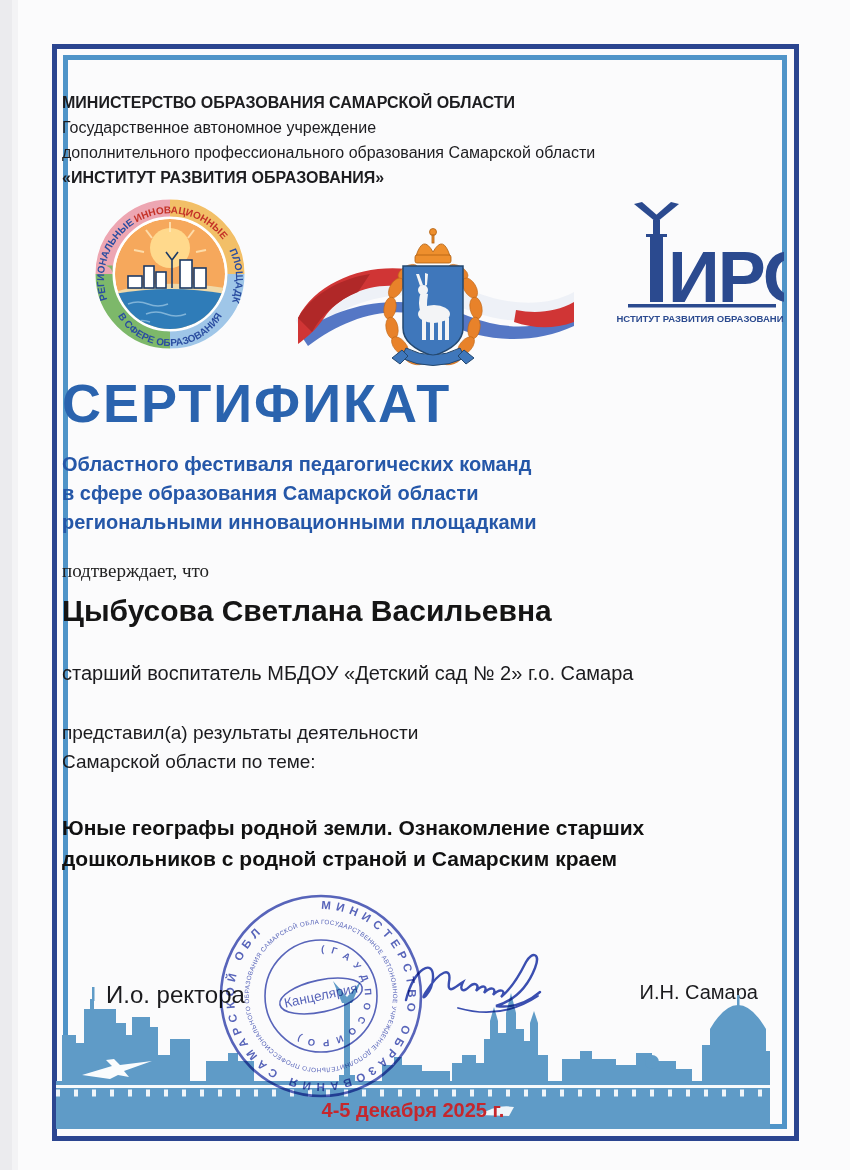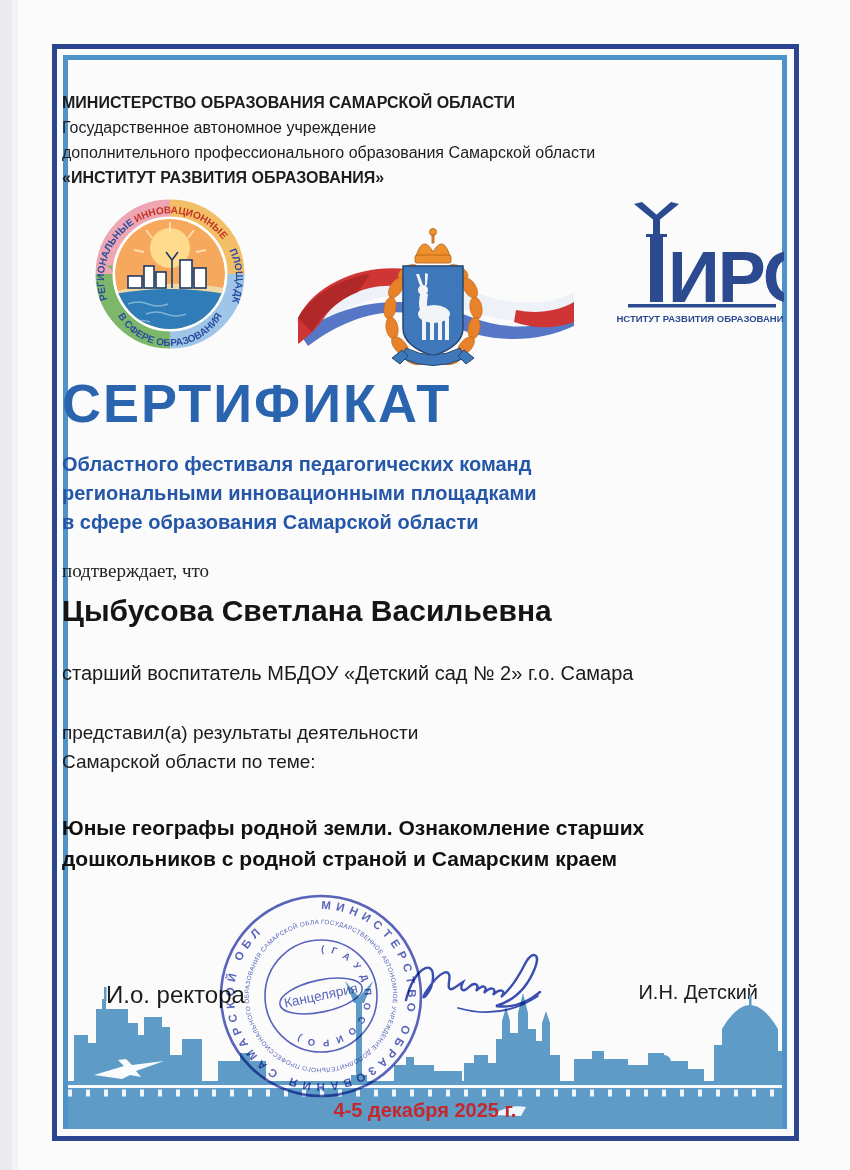--- a/index.html
+++ b/index.html
@@ -28,21 +28,21 @@
   .confirms{top:560px;color:#222;font-size:19px;font-family:Liberation Serif, serif;}
   .name{top:594px;color:#151515;font-size:30px;font-weight:bold;}
   .position{top:662px;color:#1b1b1e;font-size:20px;}
   .bodytxt{top:718px;color:#1b1b1e;font-size:19px;line-height:29px;}
   .topic{top:812px;color:#111;font-size:21px;font-weight:bold;line-height:31px;}
   .topic-inner{display:inline-block;max-width:690px;}
 
   .sign-left{position:absolute;left:106px;top:981px;font-size:24px;color:#1b1b1e;}
   .sign-right{position:absolute;right:92px;top:981px;font-size:20px;color:#1b1b1e;}
 
-  .band{position:absolute;left:68px;top:963px;width:714px;height:166px;z-index:3;}
+  .band{position:absolute;left:56px;top:963px;width:714px;height:166px;z-index:3;}
   .band svg{position:absolute;left:0;top:0;}
   .date{position:absolute;left:0;bottom:7px;width:100%;text-align:center;
         color:#c5272d;font-size:20px;font-weight:bold;z-index:4;}
 
   .stamp{position:absolute;left:214px;top:889px;width:214px;height:214px;z-index:6;
          mix-blend-mode:multiply;opacity:.92;}
   .signature{position:absolute;left:398px;top:946px;width:170px;height:84px;z-index:7;
              mix-blend-mode:multiply;}
 </style>
 </head>
@@ -178,41 +178,41 @@
     <text x="52" y="102" font-size="72" font-weight="bold" fill="#2b4a8f" letter-spacing="-2">ИРО</text>
     <rect x="12" y="104" width="148" height="3.5" fill="#2b4a8f"></rect>
     <text x="84" y="122" font-size="9.5" font-weight="bold" fill="#2b4a8f" text-anchor="middle">ИНСТИТУТ РАЗВИТИЯ ОБРАЗОВАНИЯ</text>
   </svg>
 </div>
 
 <div class="centered title">СЕРТИФИКАТ</div>
 
 <div class="centered festival">
   <div>Областного фестиваля педагогических команд</div>
+  <div>в сфере образования Самарской области</div>
   <div>региональными инновационными площадками</div>
-  <div>в сфере образования Самарской области</div>
 </div>
 
 <div class="centered confirms">подтверждает, что</div>
 
 <div class="centered name">Цыбусова Светлана Васильевна</div>
 
 <div class="centered position">старший воспитатель МБДОУ «Детский сад № 2» г.о. Самара</div>
 
 <div class="centered bodytxt">
   <div>представил(а) результаты деятельности</div>
   <div>Самарской области по теме:</div>
 </div>
 
 <div class="centered topic">
   <span class="topic-inner">Юные географы родной земли. Ознакомление старших дошкольников с родной страной и Самарским краем</span>
 </div>
 
 <div class="sign-left">И.о. ректора</div>
-<div class="sign-right">И.Н. Детский</div>
+<div class="sign-right">И.Н. Самара</div>
 
 <div class="band">
   <svg width="714" height="166" viewBox="0 0 714 166">
     <g fill="#5f9bc7">
       <rect x="0" y="118" width="714" height="48"></rect>
 
       <path d="M6,120 V72 h14 V80 h8 V46 h6 V36 h4 V46 h22 V60 h10 V72 h6 V54 h18 V64 h8 V92 h12 V76 h20 V120 Z"></path>
       <rect x="36" y="24" width="2.5" height="14"></rect>
       <path d="M150,120 V98 h22 V90 h10 V98 h16 V120 Z"></path>
 

